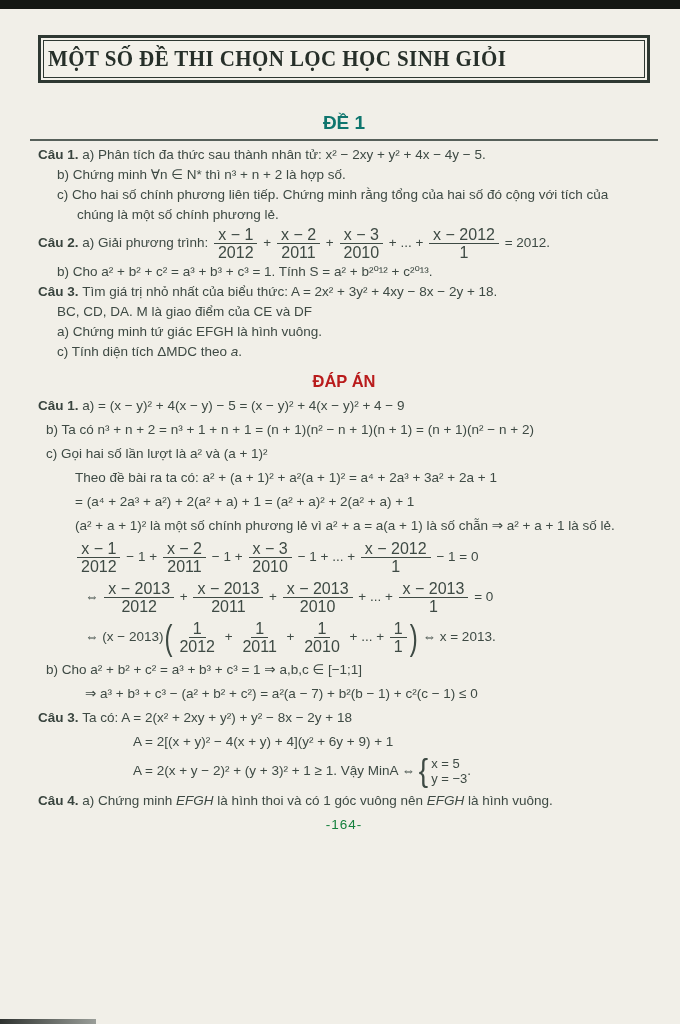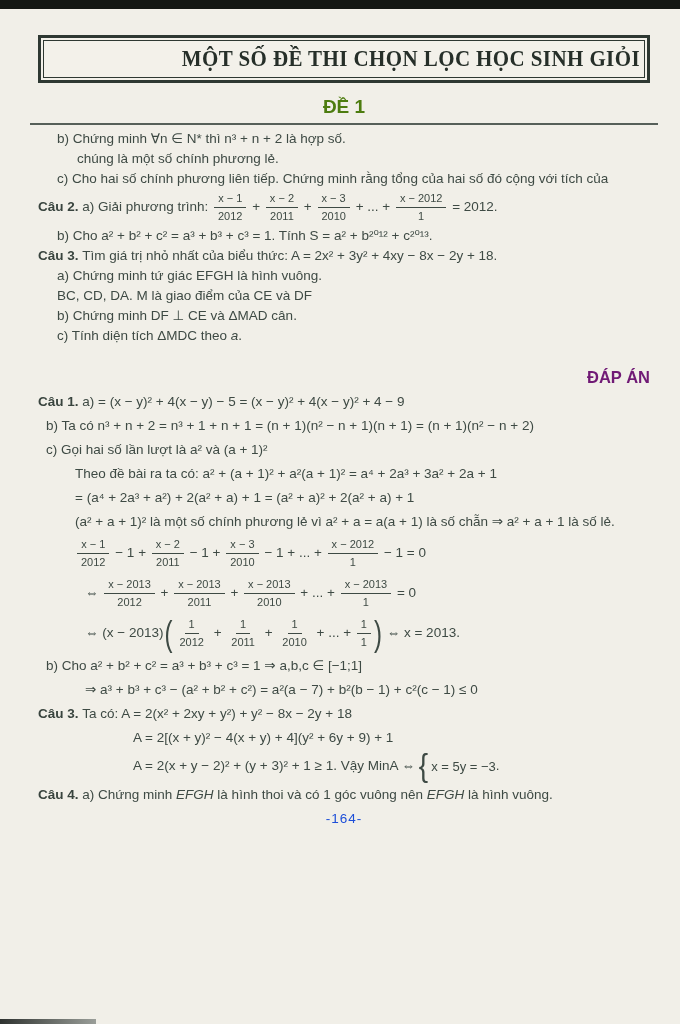--- a/index.html
+++ b/index.html
@@ -9,103 +9,103 @@
     font-family:"Liberation Sans","DejaVu Sans",sans-serif;
     color:#3e4a44;
     -webkit-font-smoothing:antialiased;
   }
   .topbar{position:absolute;top:0;left:0;right:0;height:9px;background:#141713;}
   .corner{position:absolute;left:0;bottom:0;width:96px;height:5px;
           background:linear-gradient(90deg,#2e322f,#9a9e99);}
   .content{position:absolute;top:9px;left:0;right:0;padding:26px 30px 0 38px;}
 
   .title-box{border:3px solid #2e3832;padding:2px;background:#f3f1ea;}
-  .title-inner{border:1.5px solid #2e3832;padding:5px 4px 6px 4px;text-align:right;}
+  .title-inner{border:1.5px solid #2e3832;padding:5px 4px 6px 4px;text-align:left;}
   .title-text{
     display:inline-block;
     font-family:"Liberation Serif","DejaVu Serif",serif;
     font-weight:bold;font-size:21px;letter-spacing:.4px;color:#262f29;
     transform:scaleY(1.08);
   }
-  .de-heading{text-align:center;font-weight:bold;font-size:19px;color:#4d7c0f;margin-top:13px;}
+  .de-heading{text-align:center;font-weight:bold;font-size:19px;color:#0f766e;margin-top:29px;}
   .rule{border:none;border-top:2px solid #565f59;margin:5px -8px 0 -8px;}
 
   .line{font-size:13.5px;line-height:18px;margin-top:2px;}
   .qlabel{font-weight:bold;color:#39443e;}
   em{font-style:italic;}
 
   
   .sub{margin-left:19px;}
   .sub2{margin-left:8px;}
   .wrap{margin-left:39px;}
   .eq{margin-left:37px;}
   .eqc{margin-left:47px;}
   .eq3{margin-left:68px;}
   .eq4{margin-left:95px;}
 
   #problem-lines{margin-top:5px;}
-  .dapan{margin-top:23px;text-align:right;font-weight:bold;font-size:16.5px;color:#701a75;}
+  .dapan{margin-top:11px;text-align:center;font-weight:bold;font-size:16.5px;color:#b91c1c;}
   .sol .line{margin-top:5px;line-height:19px;}
 
   
   .frac{display:inline-flex;flex-direction:column;align-items:center;vertical-align:middle;
-        margin:1px 2px;font-size:11px;line-height:15px;}
+        margin:1px 2px;font-size:16px;line-height:15px;}
   .frac .num{padding:0 4px 1px 4px;border-bottom:1.3px solid currentColor;}
   .frac .den{padding:1px 4px 0 4px;}
 
   
   .bigp{display:inline-block;font-size:24px;font-weight:400;vertical-align:middle;
         transform:scaleY(1.45);margin:0 1px;line-height:26px;}
 
   
   .sys{display:inline-flex;align-items:center;vertical-align:middle;}
   .sys .brace{font-size:28px;font-weight:400;transform:scaleY(1.15);line-height:28px;margin-right:3px;}
-  .syscol{display:inline-flex;flex-direction:row;font-size:13px;line-height:15px;}
+  .syscol{display:inline-flex;flex-direction:column;font-size:13px;line-height:15px;}
 
-  .footer{text-align:center;font-size:13.5px;letter-spacing:1px;margin-top:7px;color:#1d4ed8;}
+  .footer{text-align:center;font-size:13.5px;letter-spacing:1px;margin-top:7px;color:#15803d;}
 </style>
 </head>
 <body>
 
 <div class="topbar"></div>
 
 <div class="content">
 
   <div class="title-box">
     <div class="title-inner">
       <span class="title-text">MỘT SỐ ĐỀ THI CHỌN LỌC HỌC SINH GIỎI</span>
     </div>
   </div>
 
   <div class="de-heading">ĐỀ 1</div>
 
   <hr class="rule">
 
   <div id="problem-lines">
+      <div class="line "><span class="qlabel">Câu 1. </span><span>a) Phân tích đa thức sau thành nhân tử: x² − 2xy + y² + 4x − 4y − 5.</span></div>
       <div class="line sub"><span>b) Chứng minh ∀n ∈ N* thì n³ + n + 2 là hợp số.</span></div>
+      <div class="line sub"><span>c) Cho hai số chính phương liên tiếp. Chứng minh rằng tổng của hai số đó cộng với tích của</span></div>
       <div class="line wrap"><span>chúng là một số chính phương lẻ.</span></div>
-      <div class="line sub"><span>c) Cho hai số chính phương liên tiếp. Chứng minh rằng tổng của hai số đó cộng với tích của</span></div>
       <div class="line "><span class="qlabel">Câu 2. </span><span>a) Giải phương trình: </span><span class="frac">
           <span class="num">x − 1</span>
           <span class="den">2012</span>
         </span><span> + </span><span class="frac">
           <span class="num">x − 2</span>
           <span class="den">2011</span>
         </span><span> + </span><span class="frac">
           <span class="num">x − 3</span>
           <span class="den">2010</span>
         </span><span> + ... + </span><span class="frac">
           <span class="num">x − 2012</span>
           <span class="den">1</span>
         </span><span> = 2012.</span></div>
       <div class="line sub"><span>b) Cho a² + b² + c² = a³ + b³ + c³ = 1. Tính S = a² + b²⁰¹² + c²⁰¹³.</span></div>
       <div class="line "><span class="qlabel">Câu 3. </span><span>Tìm giá trị nhỏ nhất của biểu thức: A = 2x² + 3y² + 4xy − 8x − 2y + 18.</span></div>
+      <div class="line sub"><span>BC, CD, DA. M là giao điểm của CE và DF</span></div>
       <div class="line sub"><span>a) Chứng minh tứ giác EFGH là hình vuông.</span></div>
-      <div class="line sub"><span>BC, CD, DA. M là giao điểm của CE và DF</span></div>
-      <div class="line sub"><span>b) Chứng minh DF ⊥ CE và ΔMAD cân.</span></div>
       <div class="line sub"><span>c) Tính diện tích ΔMDC theo </span><em>a</em><span>.</span></div>
     </div>
 
   <div class="dapan">ĐÁP ÁN</div>
 
   <div id="solution-lines" class="sol">
       <div class="line "><span class="qlabel">Câu 1. </span><span>a) = (x − y)² + 4(x − y) − 5 = (x − y)² + 4(x − y)² + 4 − 9</span></div>
       <div class="line sub2"><span>b) Ta có n³ + n + 2 = n³ + 1 + n + 1 = (n + 1)(n² − n + 1)(n + 1) = (n + 1)(n² − n + 2)</span></div>
       <div class="line sub2"><span>c) Gọi hai số lần lượt là a² và (a + 1)²</span></div>
       <div class="line eq"><span>Theo đề bài ra ta có: a² + (a + 1)² + a²(a + 1)² = a⁴ + 2a³ + 3a² + 2a + 1</span></div>

